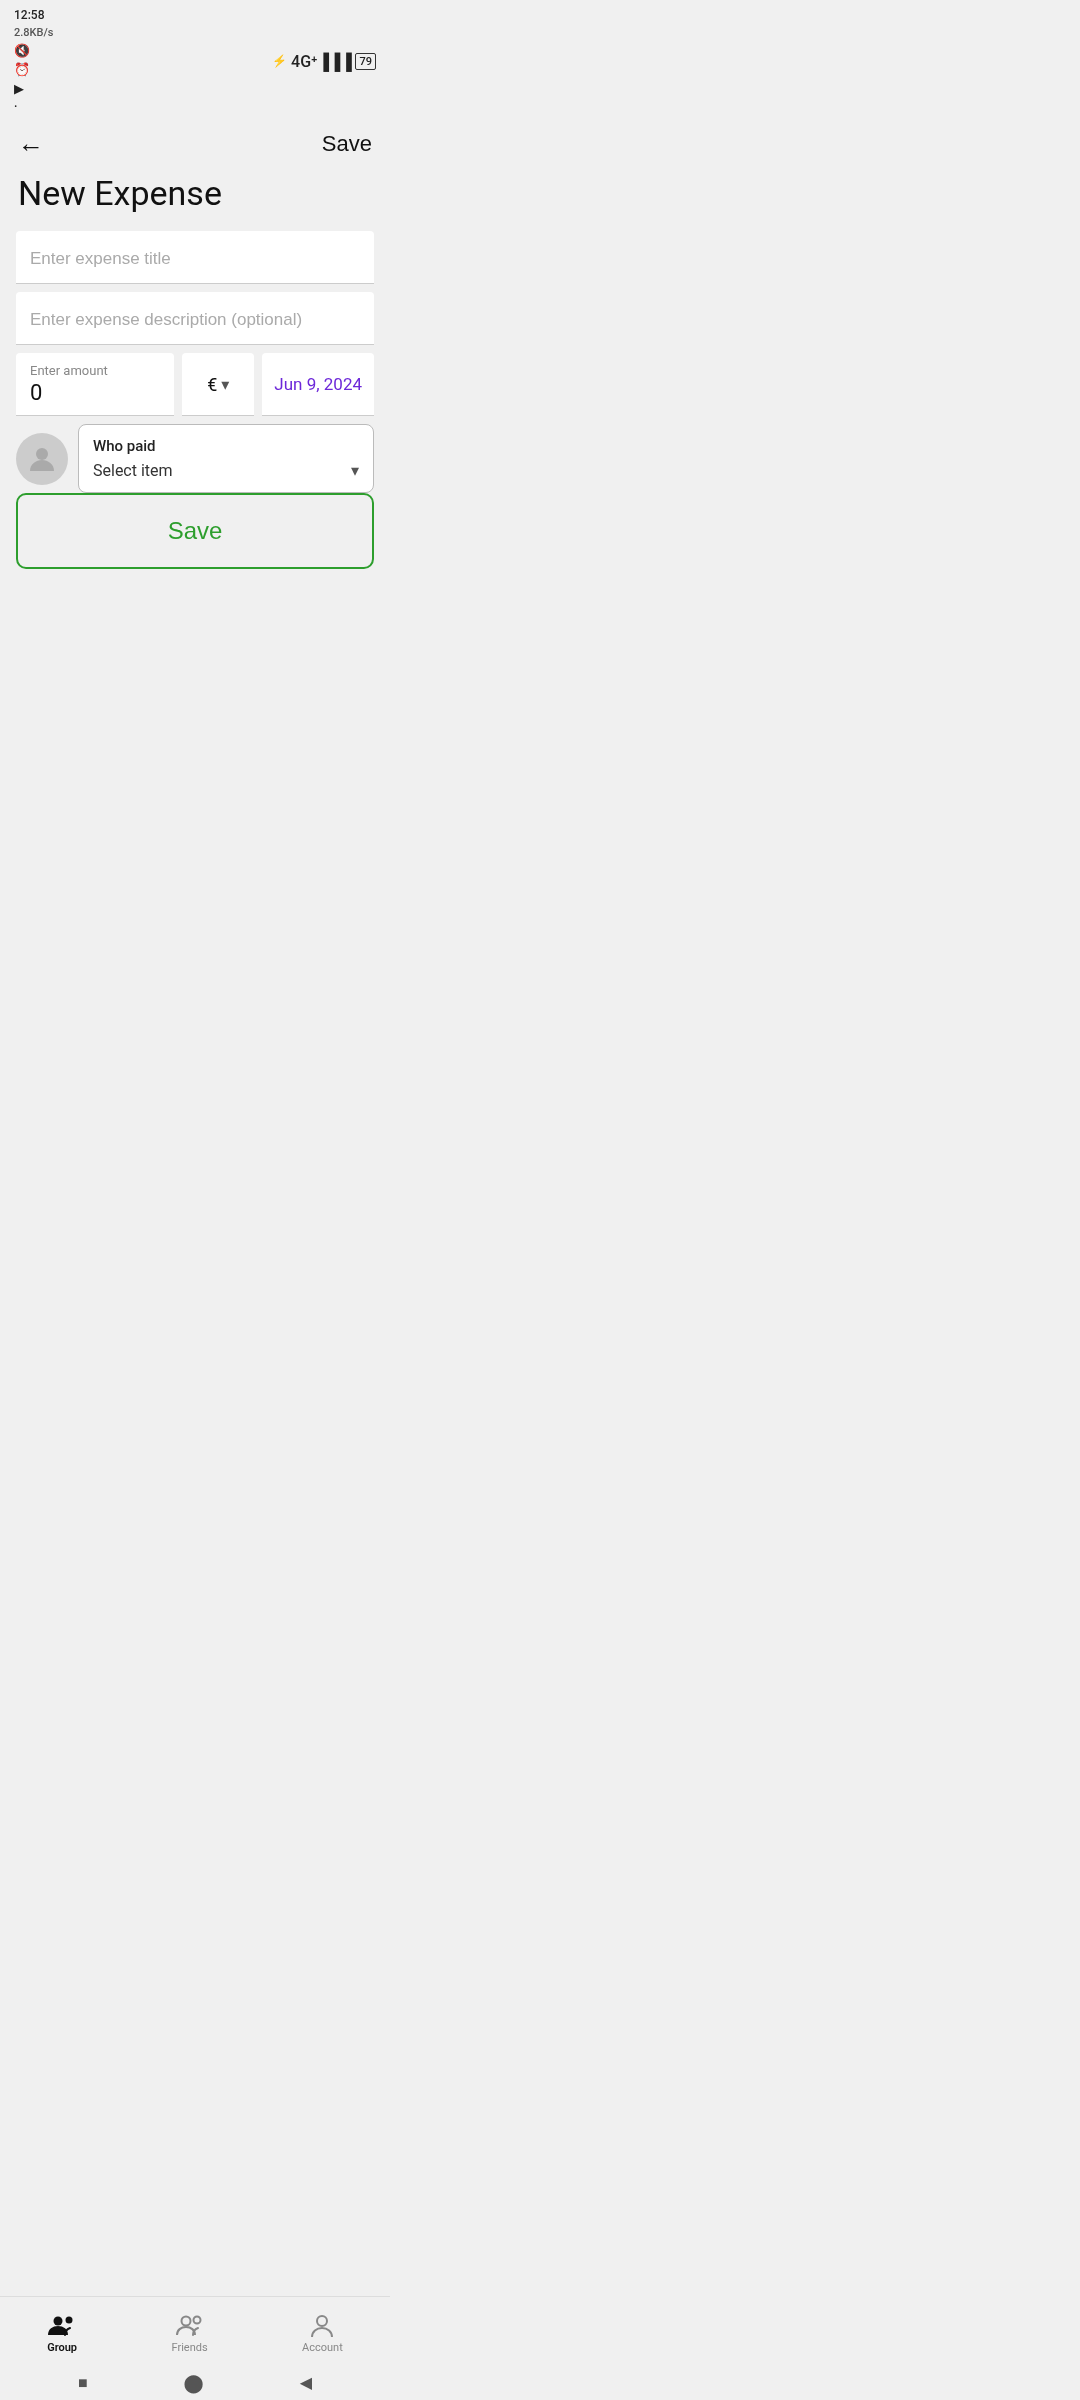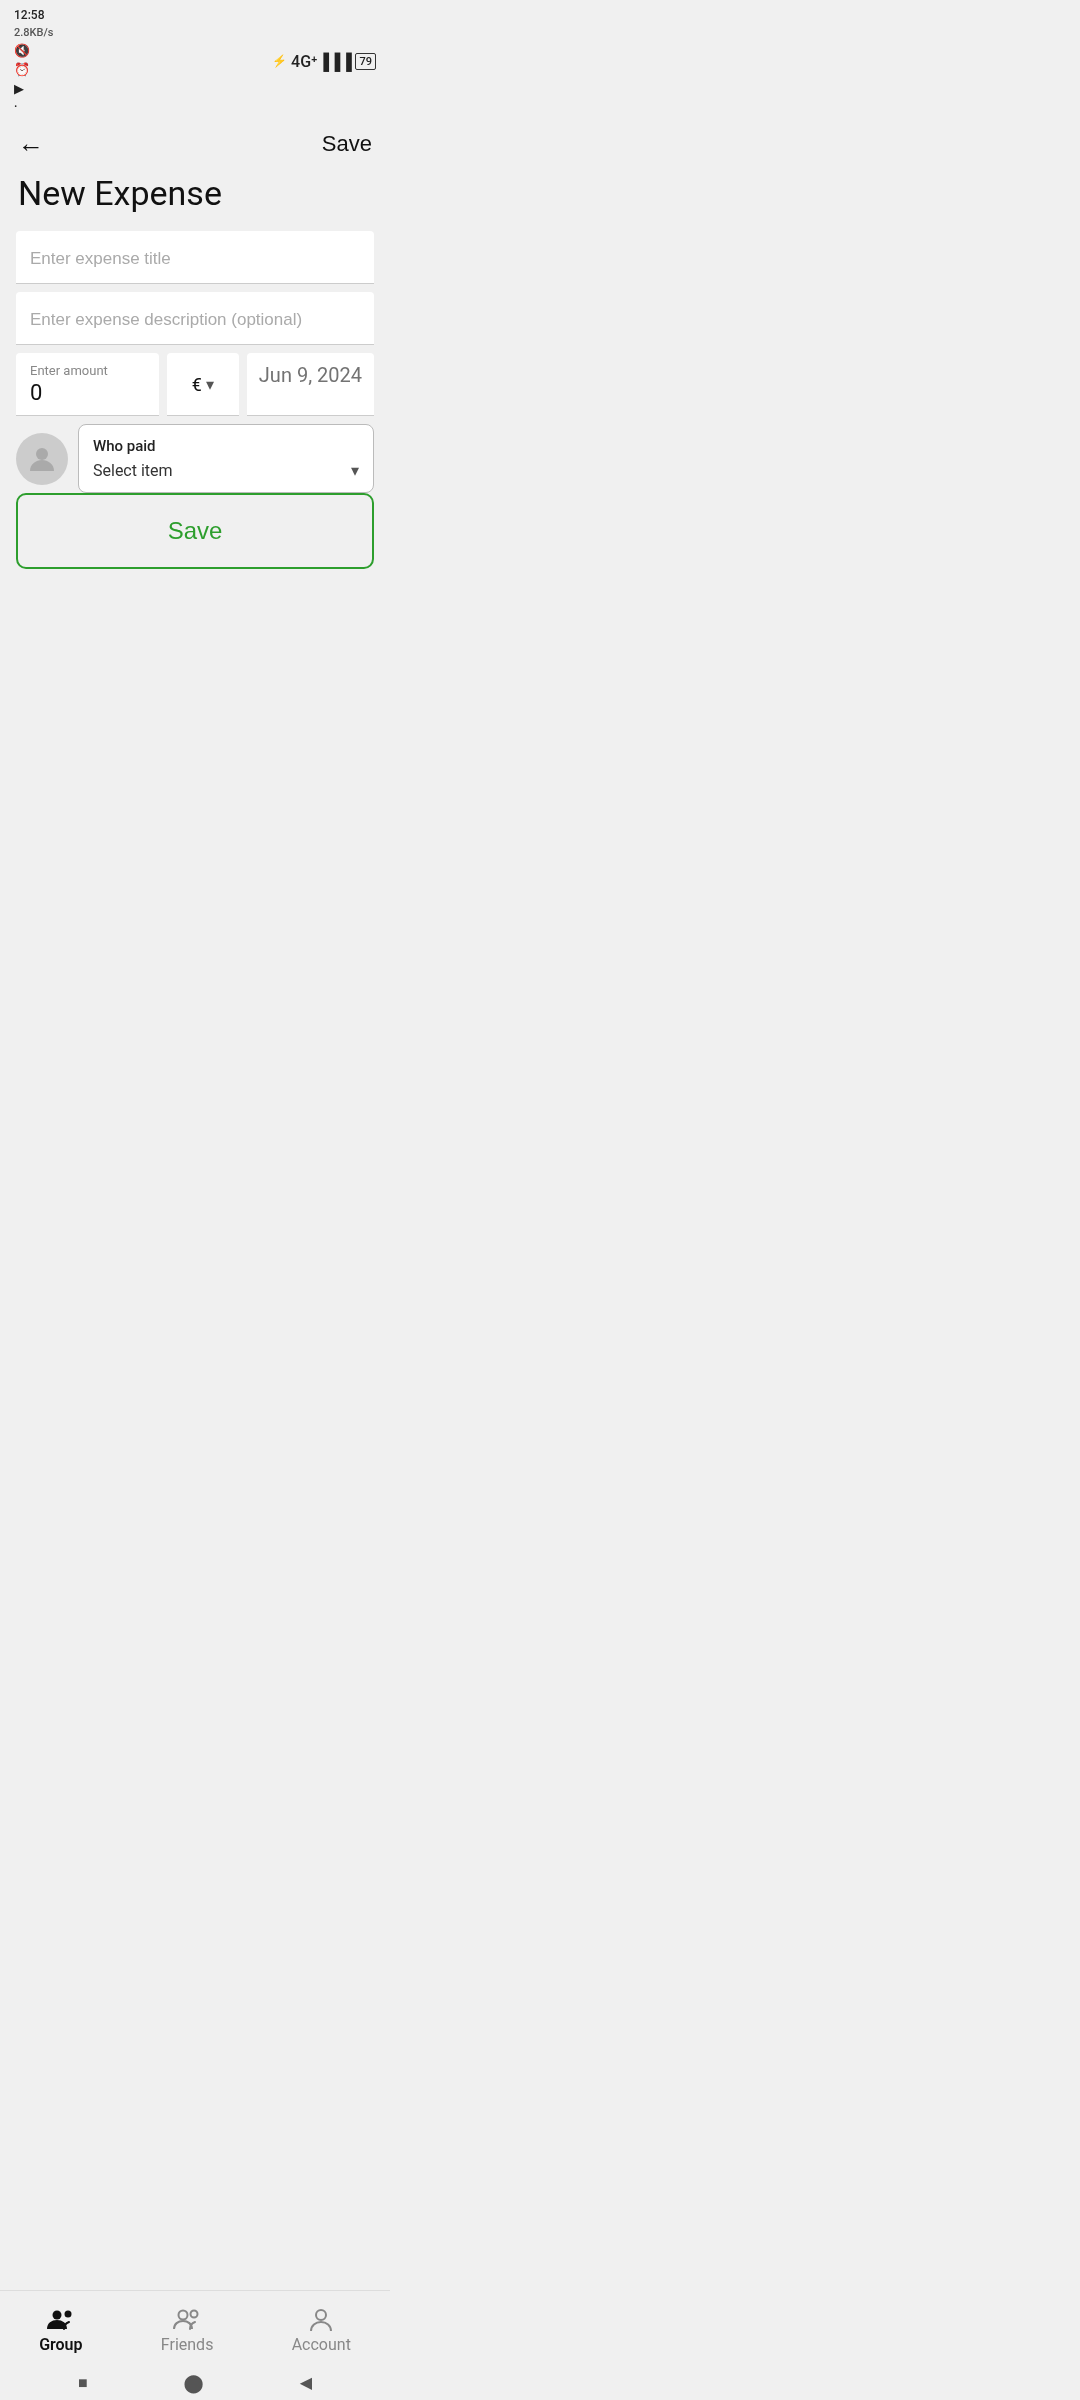--- a/index.html
+++ b/index.html
@@ -116,23 +116,23 @@
       cursor: pointer;
       min-width: 72px;
       justify-content: center;
     }
     .date-box {
       background: #fff;
       border-radius: 4px 4px 0 0;
       border-bottom: 1.5px solid #ccc;
       padding: 10px 12px;
       display: flex;
-      align-items: flex-start;
-      font-size: 20px;
-      color: #737373;
+      align-items: center;
+      font-size: 17px;
+      color: #6d28d9;
       cursor: pointer;
       white-space: nowrap;
     }
 
     
     .who-paid-row {
       display: flex;
       align-items: center;
       gap: 10px;
     }
@@ -220,21 +220,21 @@
     }
     .nav-item {
       display: flex;
       flex-direction: column;
       align-items: center;
       gap: 2px;
       cursor: pointer;
       padding: 4px 16px;
     }
     .nav-label {
-      font-size: 16px;
+      font-size: 11px;
       color: #888;
     }
     .nav-label.active { color: #111; font-weight: 600; }
     .nav-icon { width: 28px; height: 28px; }
 
     
     .android-nav {
       position: fixed;
       bottom: 0;
       left: 0;

